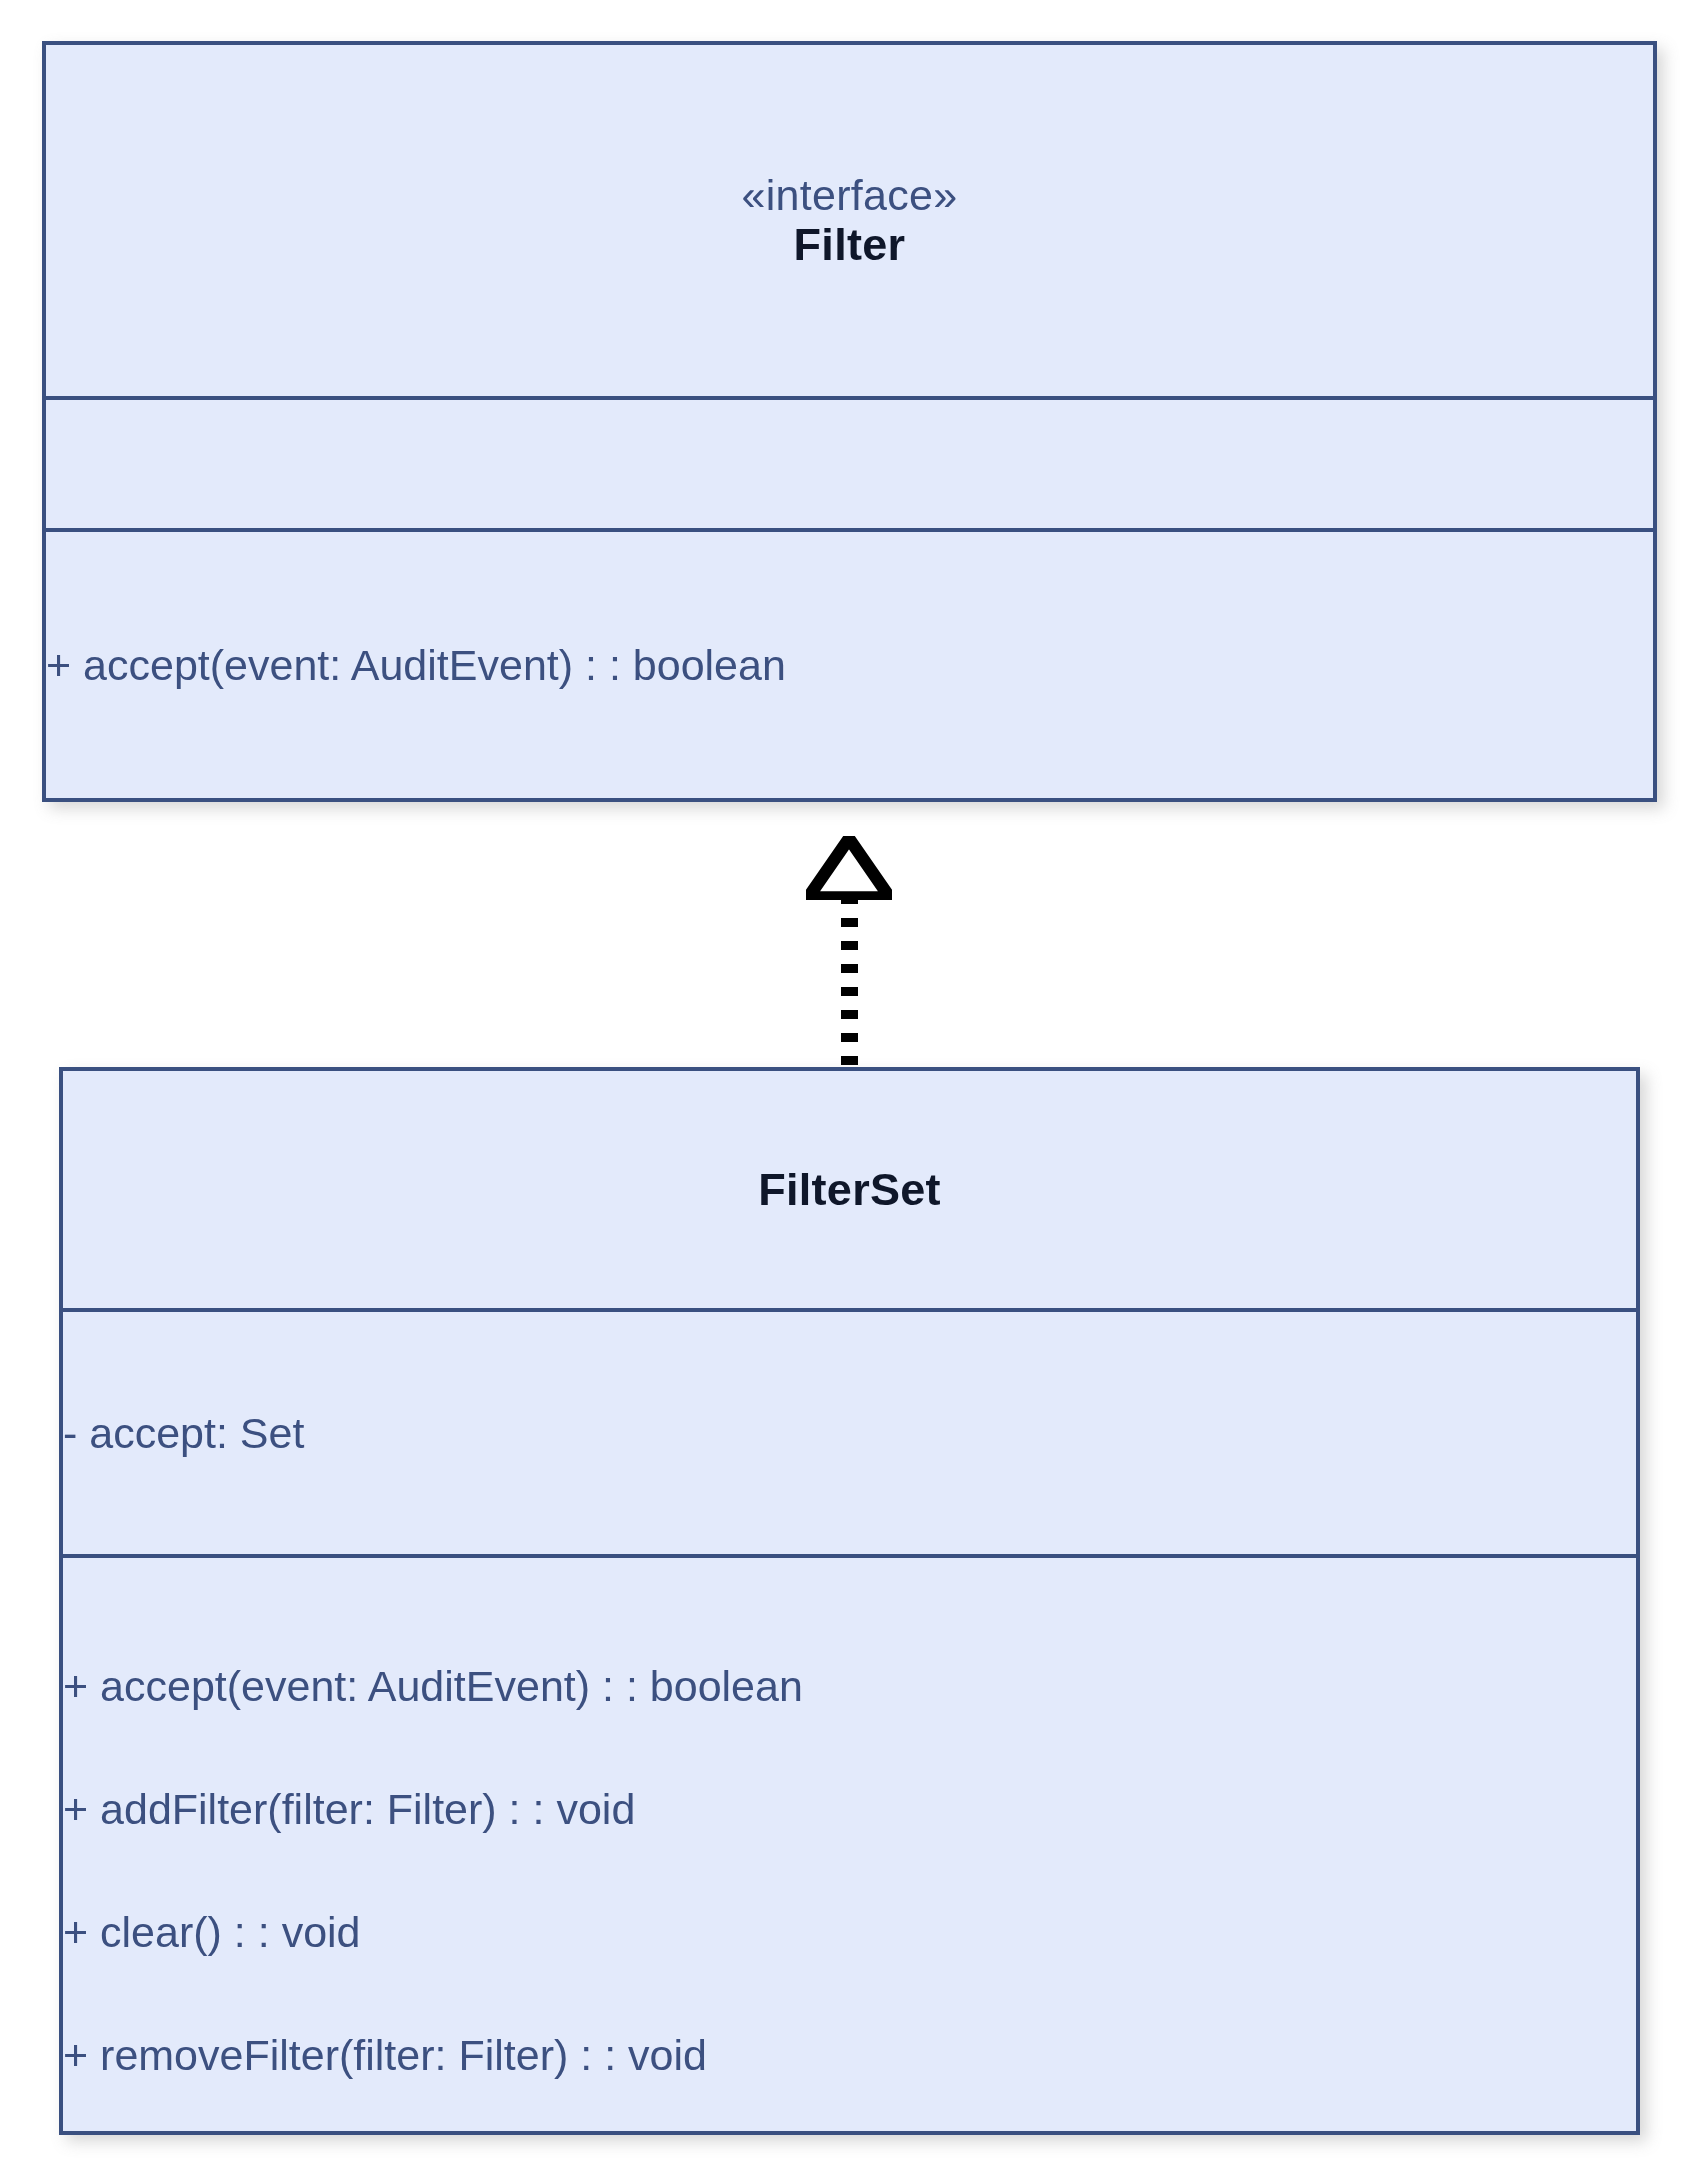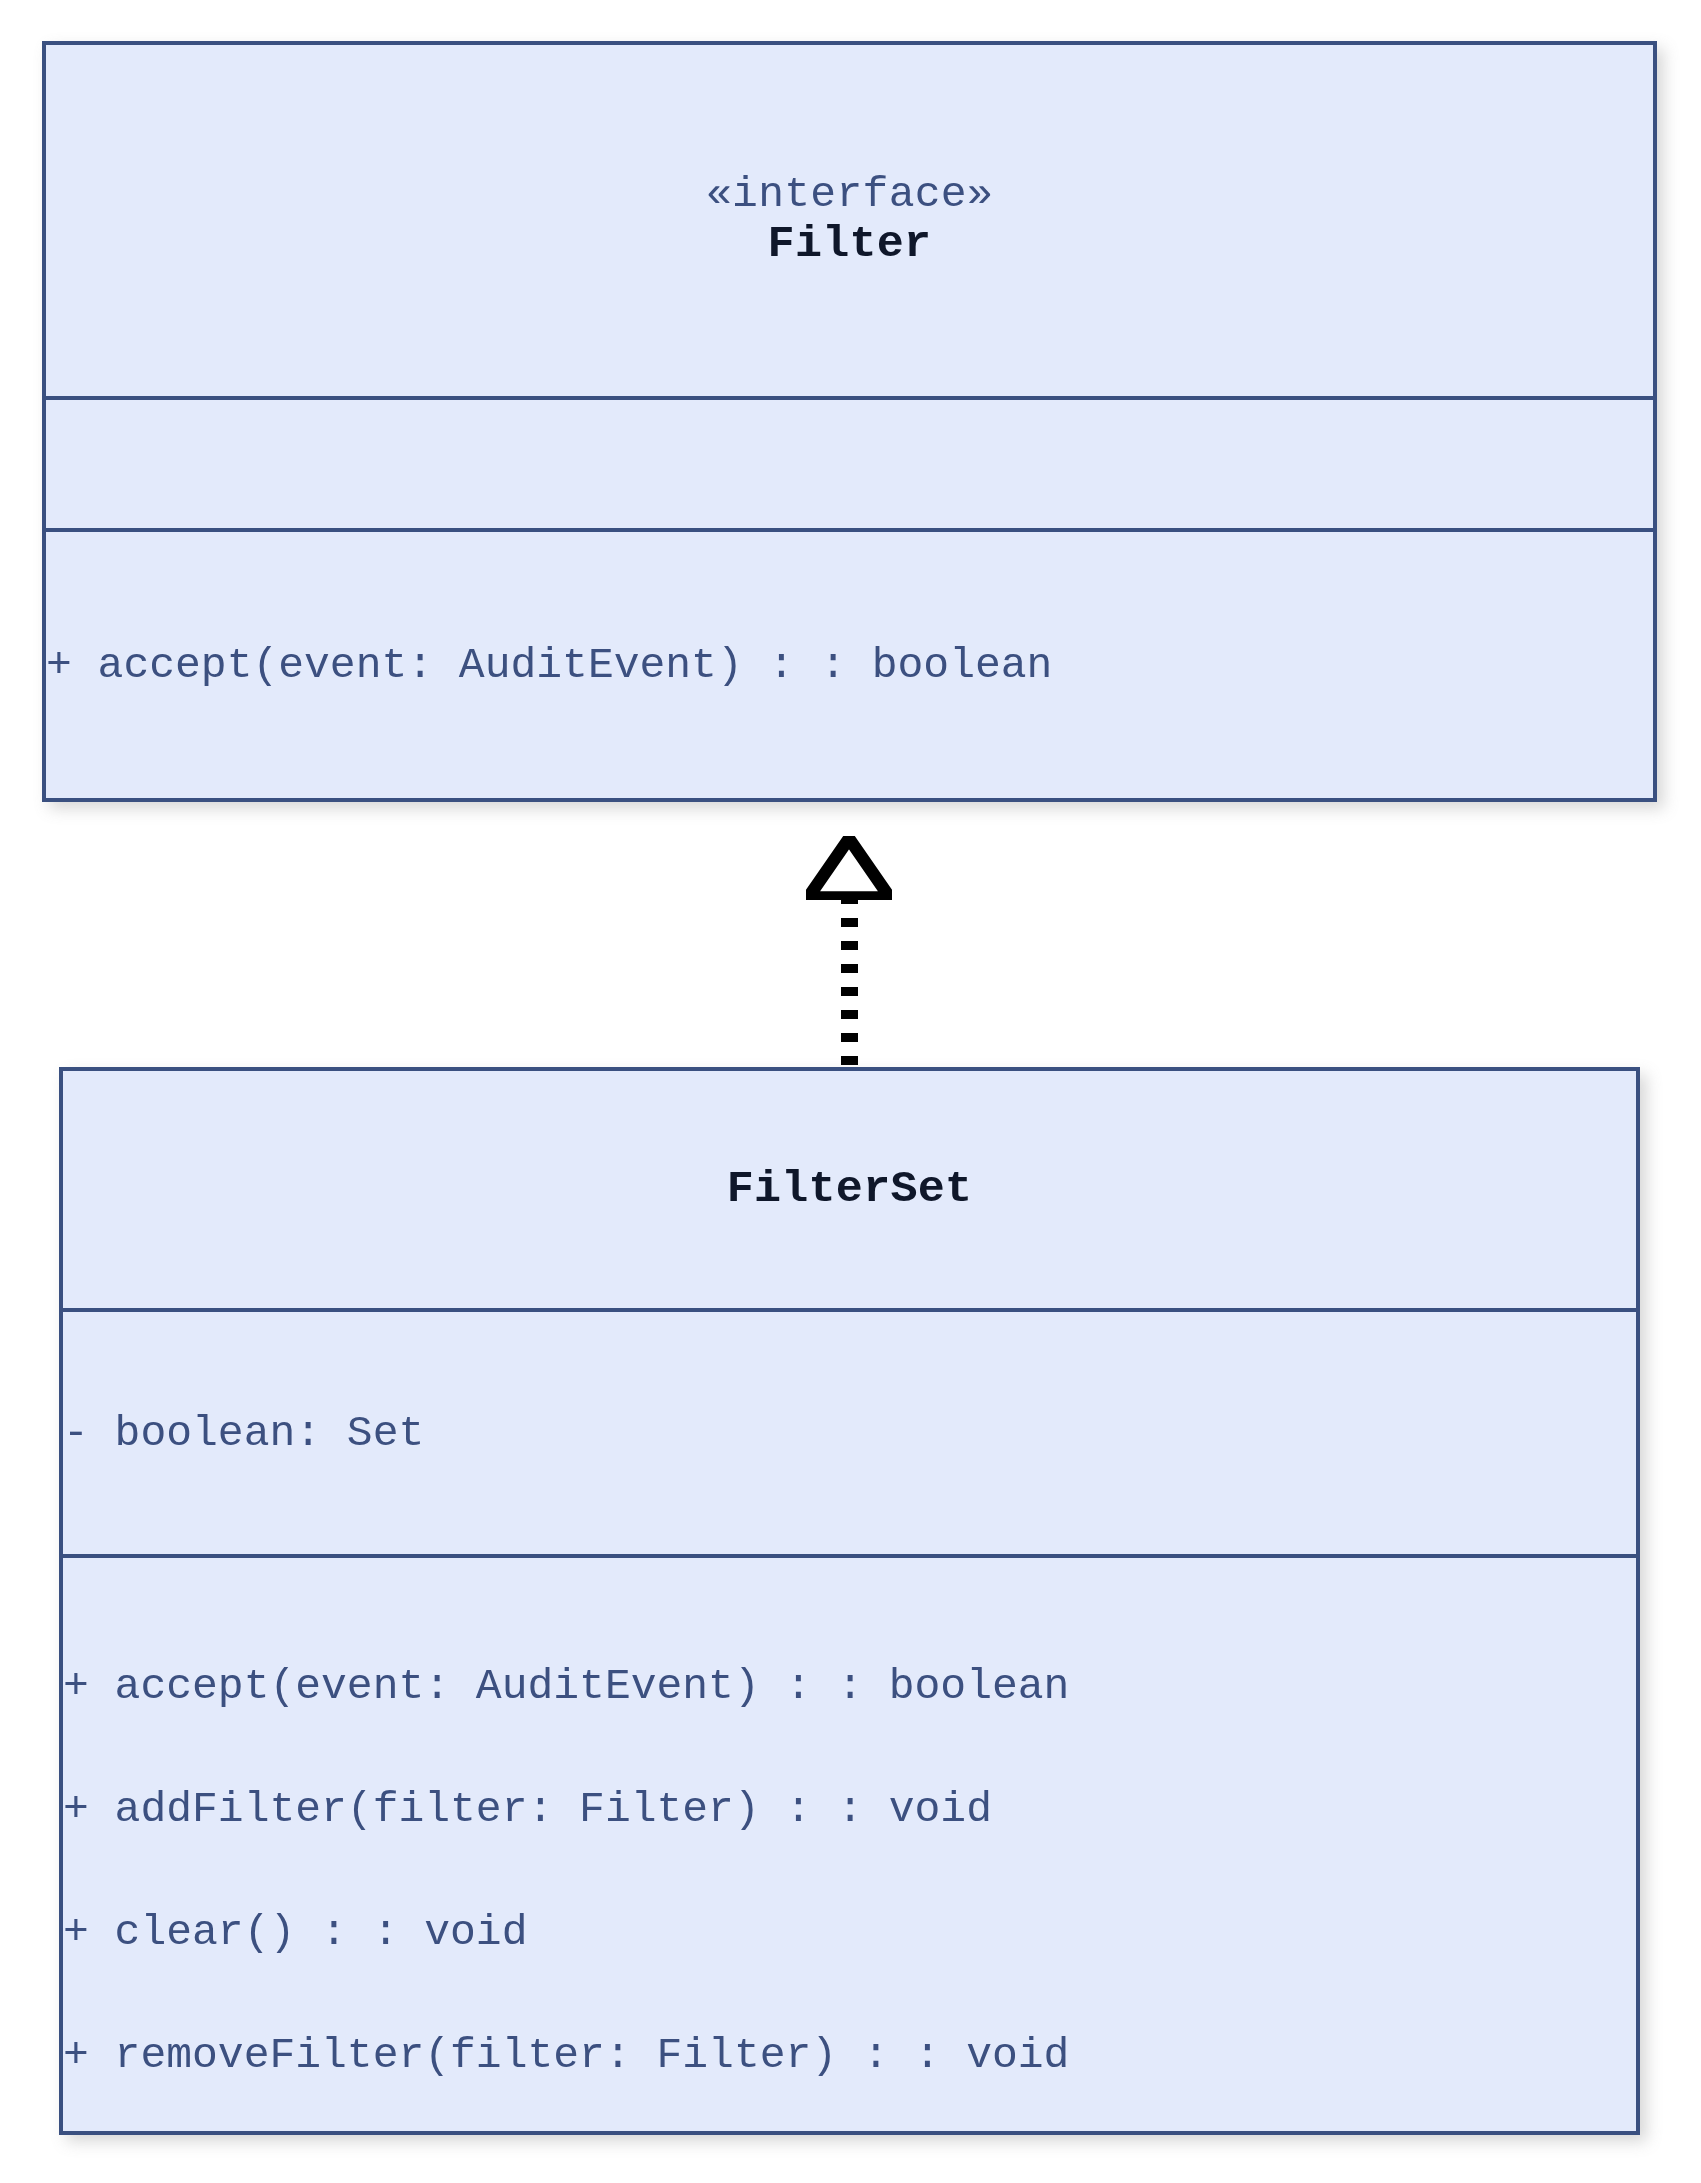--- a/index.html
+++ b/index.html
@@ -10,21 +10,20 @@
   }
   body {
     font-family: "Liberation Sans", sans-serif;
   }
   #canvas {
     position: relative;
     width: 1701px;
     height: 2183px;
     background: #ffffff;
     overflow: hidden;
-    font-family: Liberation Mono, monospace;
   }
 
   
   .uml-class {
     position: absolute;
     box-sizing: border-box;
     background: #e3eafb;
     border: 4.5px solid #3a5080;
     box-shadow: 6.8px 6.8px 15px rgba(120,120,120,0.30);
     display: flex;
@@ -159,21 +158,21 @@
     <div class="dash-line"></div>
   </div>
 
   <div class="uml-class" id="box-filterset">
 
     <div class="compartment c-header">
       <span class="class-name">FilterSet</span>
     </div>
 
     <div class="compartment c-body c-attrs">
-      <div class="member-line">- boolean: Set</div>
+      <div class="member-line">- accept: Set</div>
     </div>
 
     <div class="compartment c-body c-ops">
       <div class="member-line">+ accept(event: AuditEvent) : : boolean</div>
       <div class="member-line">+ addFilter(filter: Filter) : : void</div>
       <div class="member-line">+ clear() : : void</div>
       <div class="member-line">+ removeFilter(filter: Filter) : : void</div>
     </div>
   </div>
 

